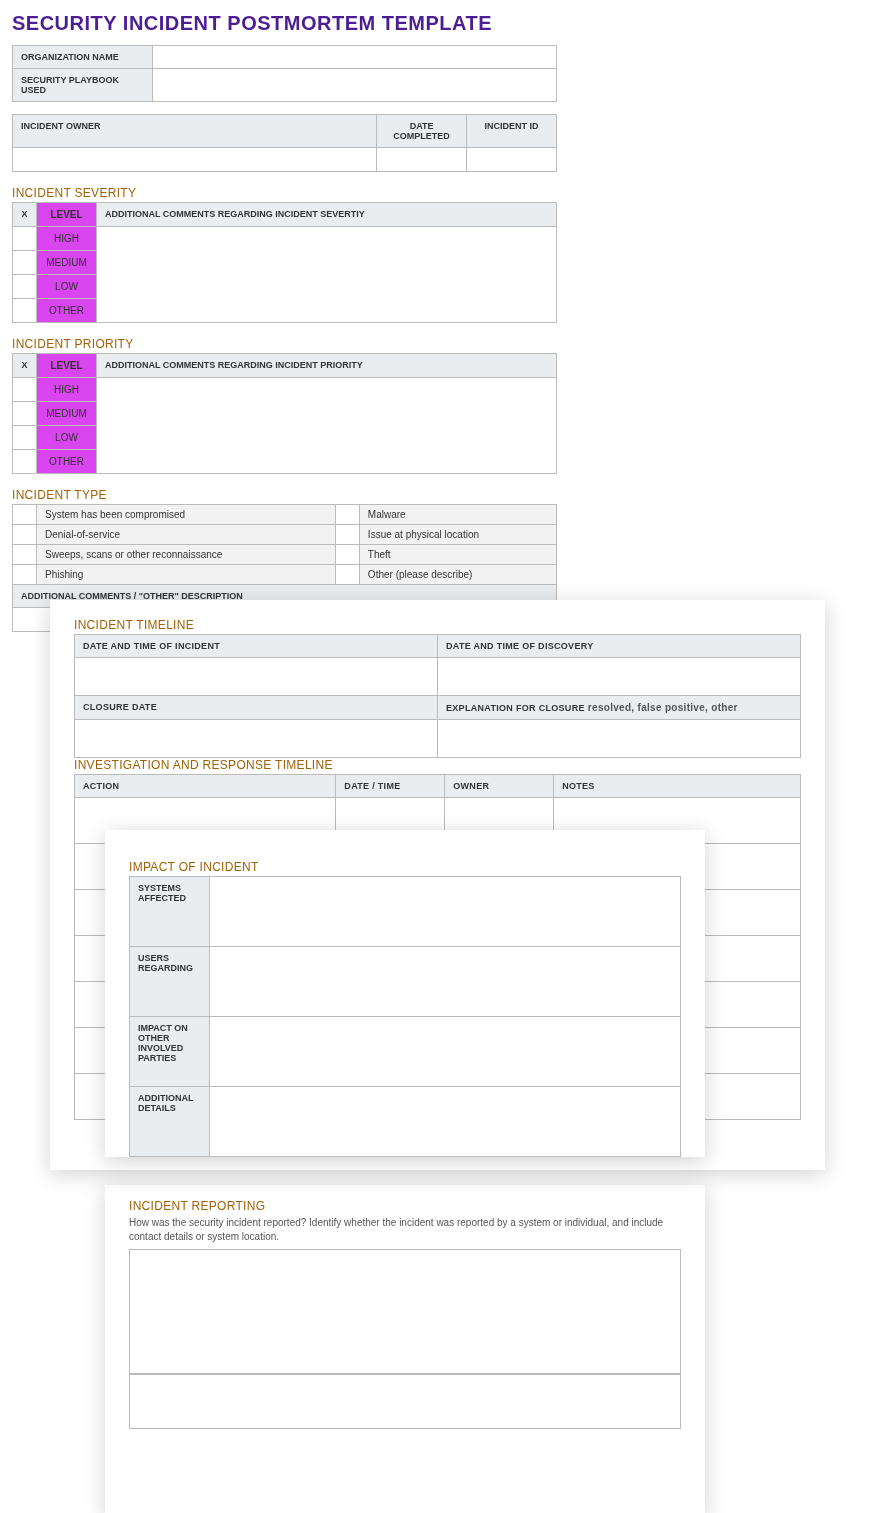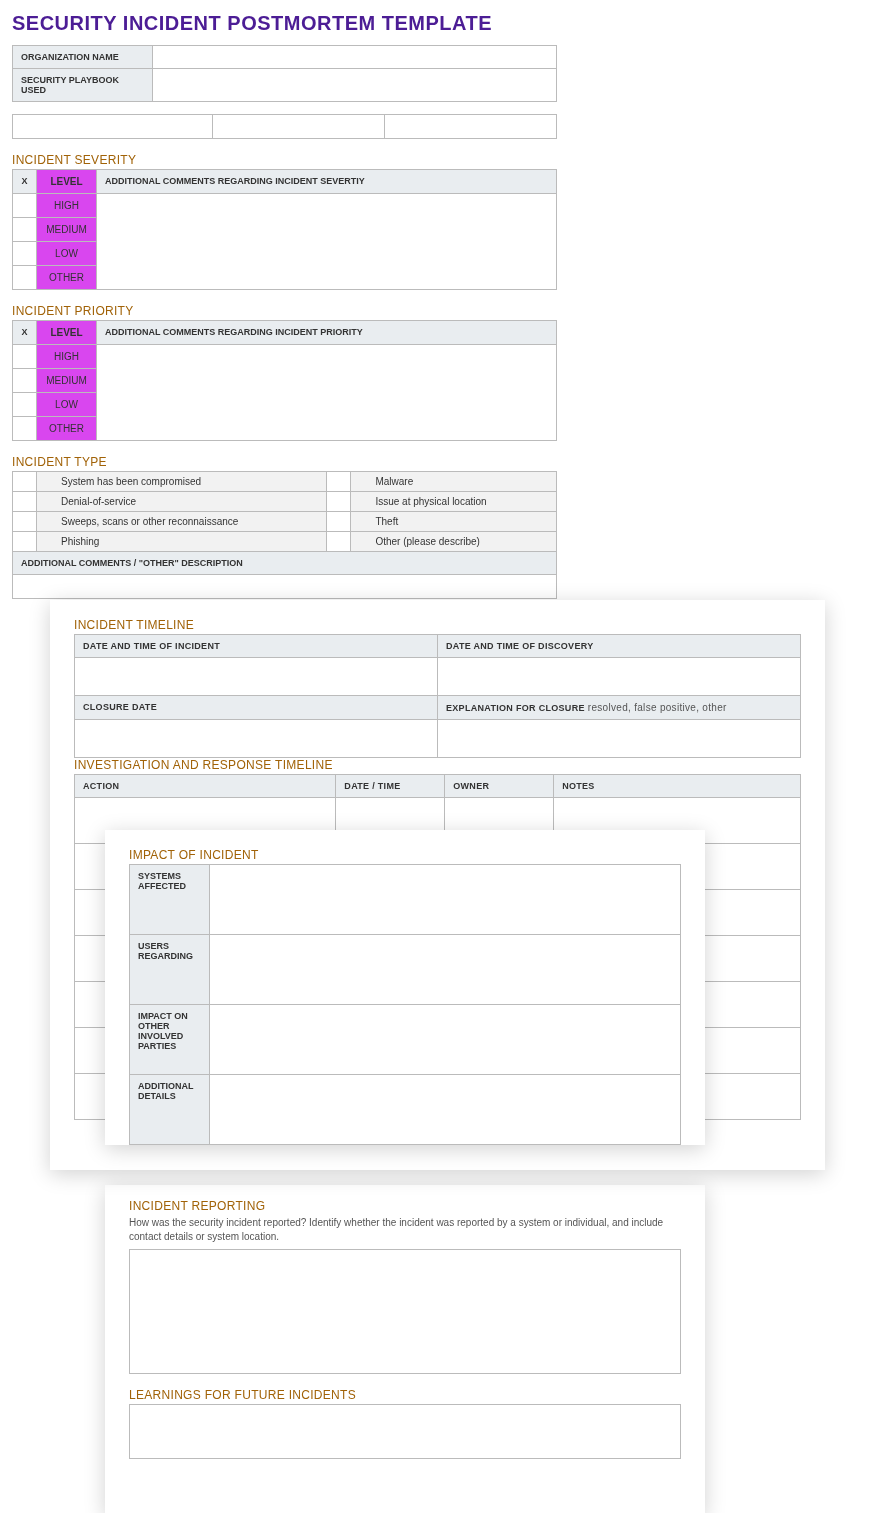--- a/index.html
+++ b/index.html
@@ -39,32 +39,32 @@
   }
   .hdr {
     background: #e9edf0;
     font-weight: 700;
     font-size: 9px;
   }
   .hdr-light {
     background: #f2f2f2;
     font-weight: 400;
     font-size: 10px;
-    padding: 4px 24px;
+    padding: 4px 8px;
   }
   .meta-table td:first-child {
     background: #e9edf0;
     font-weight: 700;
     font-size: 9px;
     width: 140px;
   }
   .level-col { width: 60px; text-align: center; font-size: 10px; background:#d946ef;}
   .x-col { width: 24px; text-align:center;}
   .type-check { width: 24px; }
-  .sub-hint { font-weight:400; color:#555; font-size:10px; }
+  .sub-hint { font-weight:700; color:#555; font-size:10px; }
 
   
   .page {
     position: absolute;
     background: #fff;
     box-shadow: 0 4px 20px rgba(0,0,0,0.18);
     padding: 18px 24px;
   }
   .page-1 .section-title { margin-top: 0; }
   .page-1 table, .page-2 table, .page-3 table { width: 100%; }
@@ -98,20 +98,25 @@
         <td></td>
       </tr>
 </tbody>
   </table>
 
 <br>
 
 
 <table>
   <tbody>
+      <tr>
+    <td class="hdr" style="width:365px">INCIDENT OWNER</td>
+    <td class="hdr" style="width:90px;text-align:center">DATE COMPLETED</td>
+    <td class="hdr" style="width:90px;text-align:center">INCIDENT ID</td>
+  </tr>
   <tr>
     <td>&nbsp;</td>
     <td></td>
     <td></td>
   </tr>
 </tbody>
   </table>
 
 
 <div class="section-title">INCIDENT SEVERITY</div>
@@ -282,21 +287,21 @@
           <td></td>
           <td></td>
           <td></td>
         </tr>
   </tbody>
     </table>
 </div>
 
 
 <div class="page page-2">
-  <div class="section-title" style="margin-top:0">IMPACT OF INCIDENT</div>
+  <div class="section-title" style="margin-top:12px">IMPACT OF INCIDENT</div>
   <table class="impact-table">
     <tbody>
         <tr>
           <td>SYSTEMS AFFECTED</td>
           <td></td>
         </tr>
     <tr>
           <td>USERS REGARDING</td>
           <td></td>
         </tr>
@@ -311,18 +316,17 @@
   </tbody>
     </table>
 </div>
 
 
 <div class="page page-3">
   <div class="section-title">INCIDENT REPORTING</div>
   <div class="desc">How was the security incident reported? Identify whether the incident was reported by a system or individual, and include contact details or system location.</div>
   <div class="report-box"></div>
 
-  <div class="section-title">LEARNINGS FOR FUTURE INCIDENTS</div>
   <div class="learn-box"></div>
 </div>
 
 
 
 
 </body></html>

